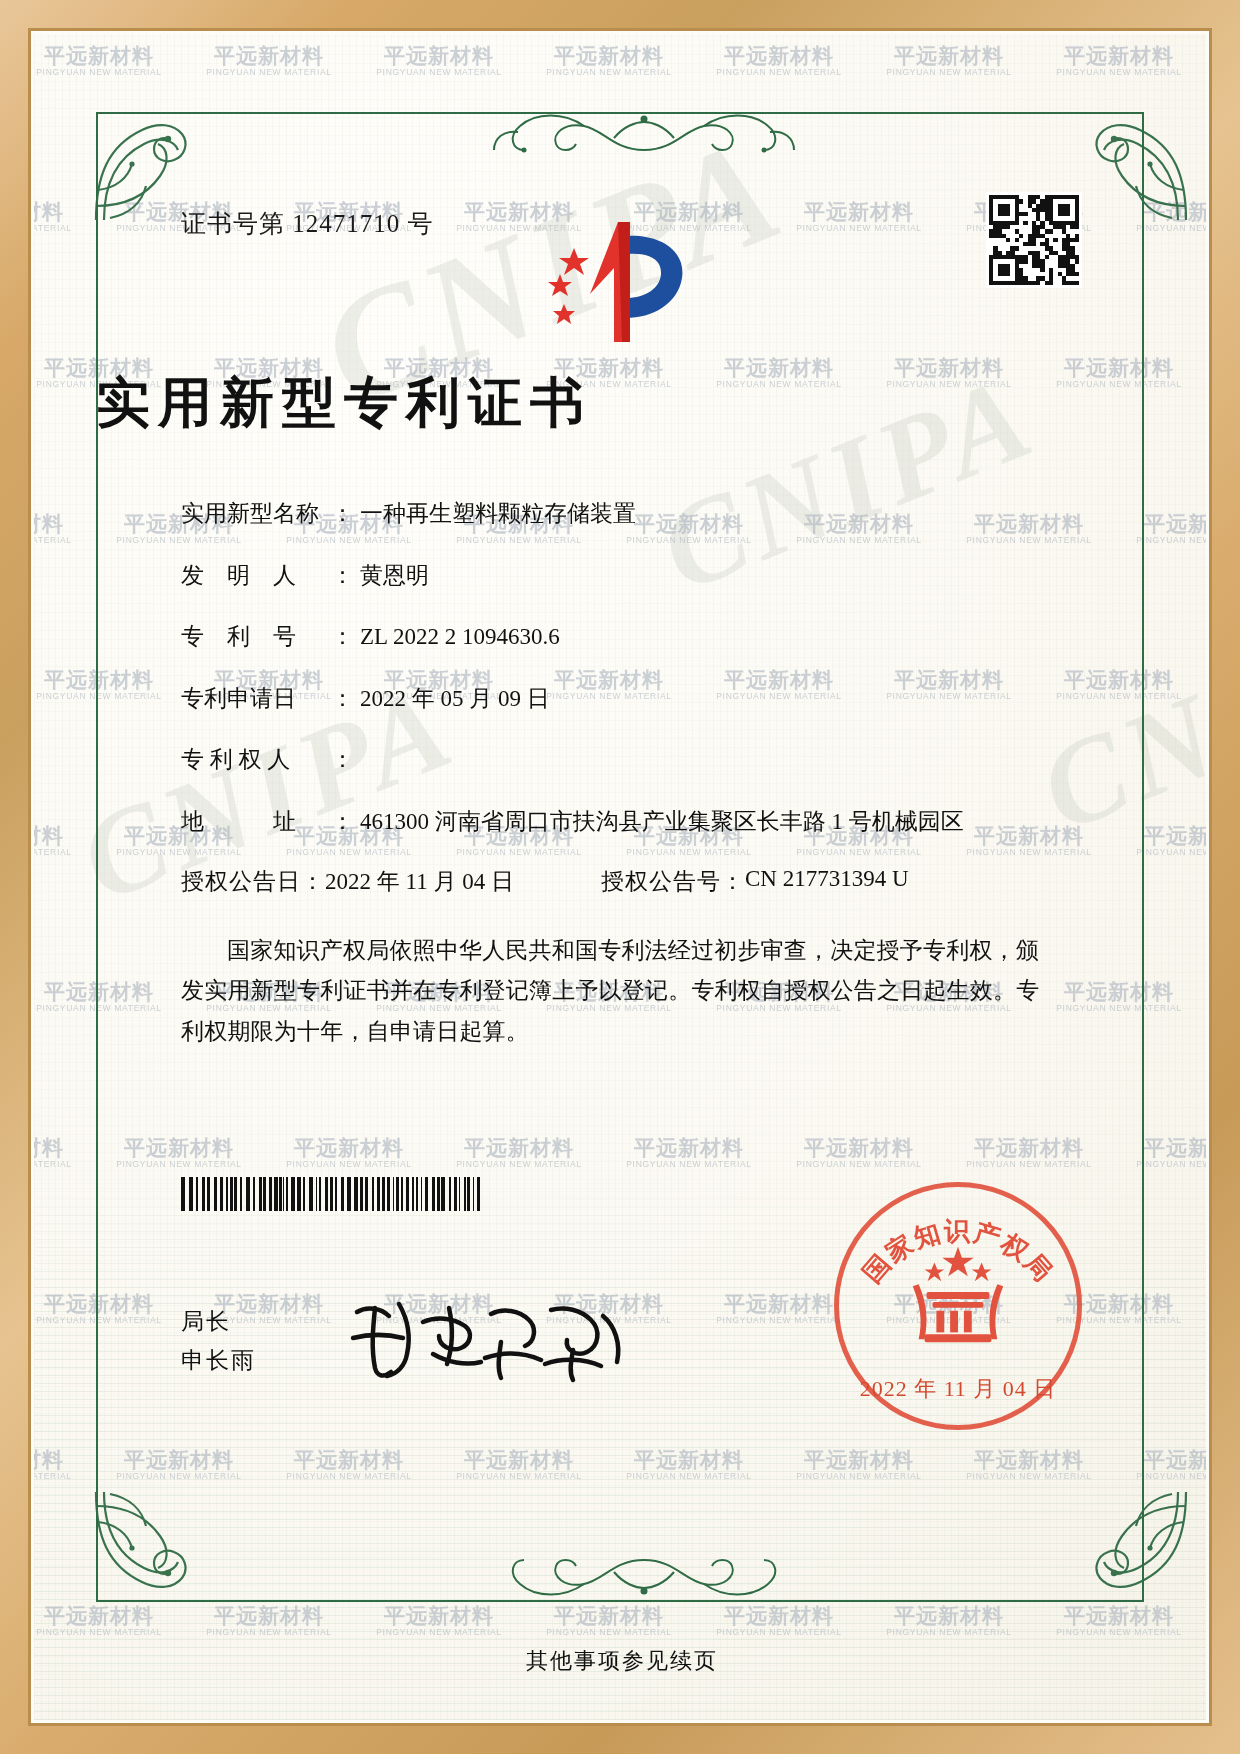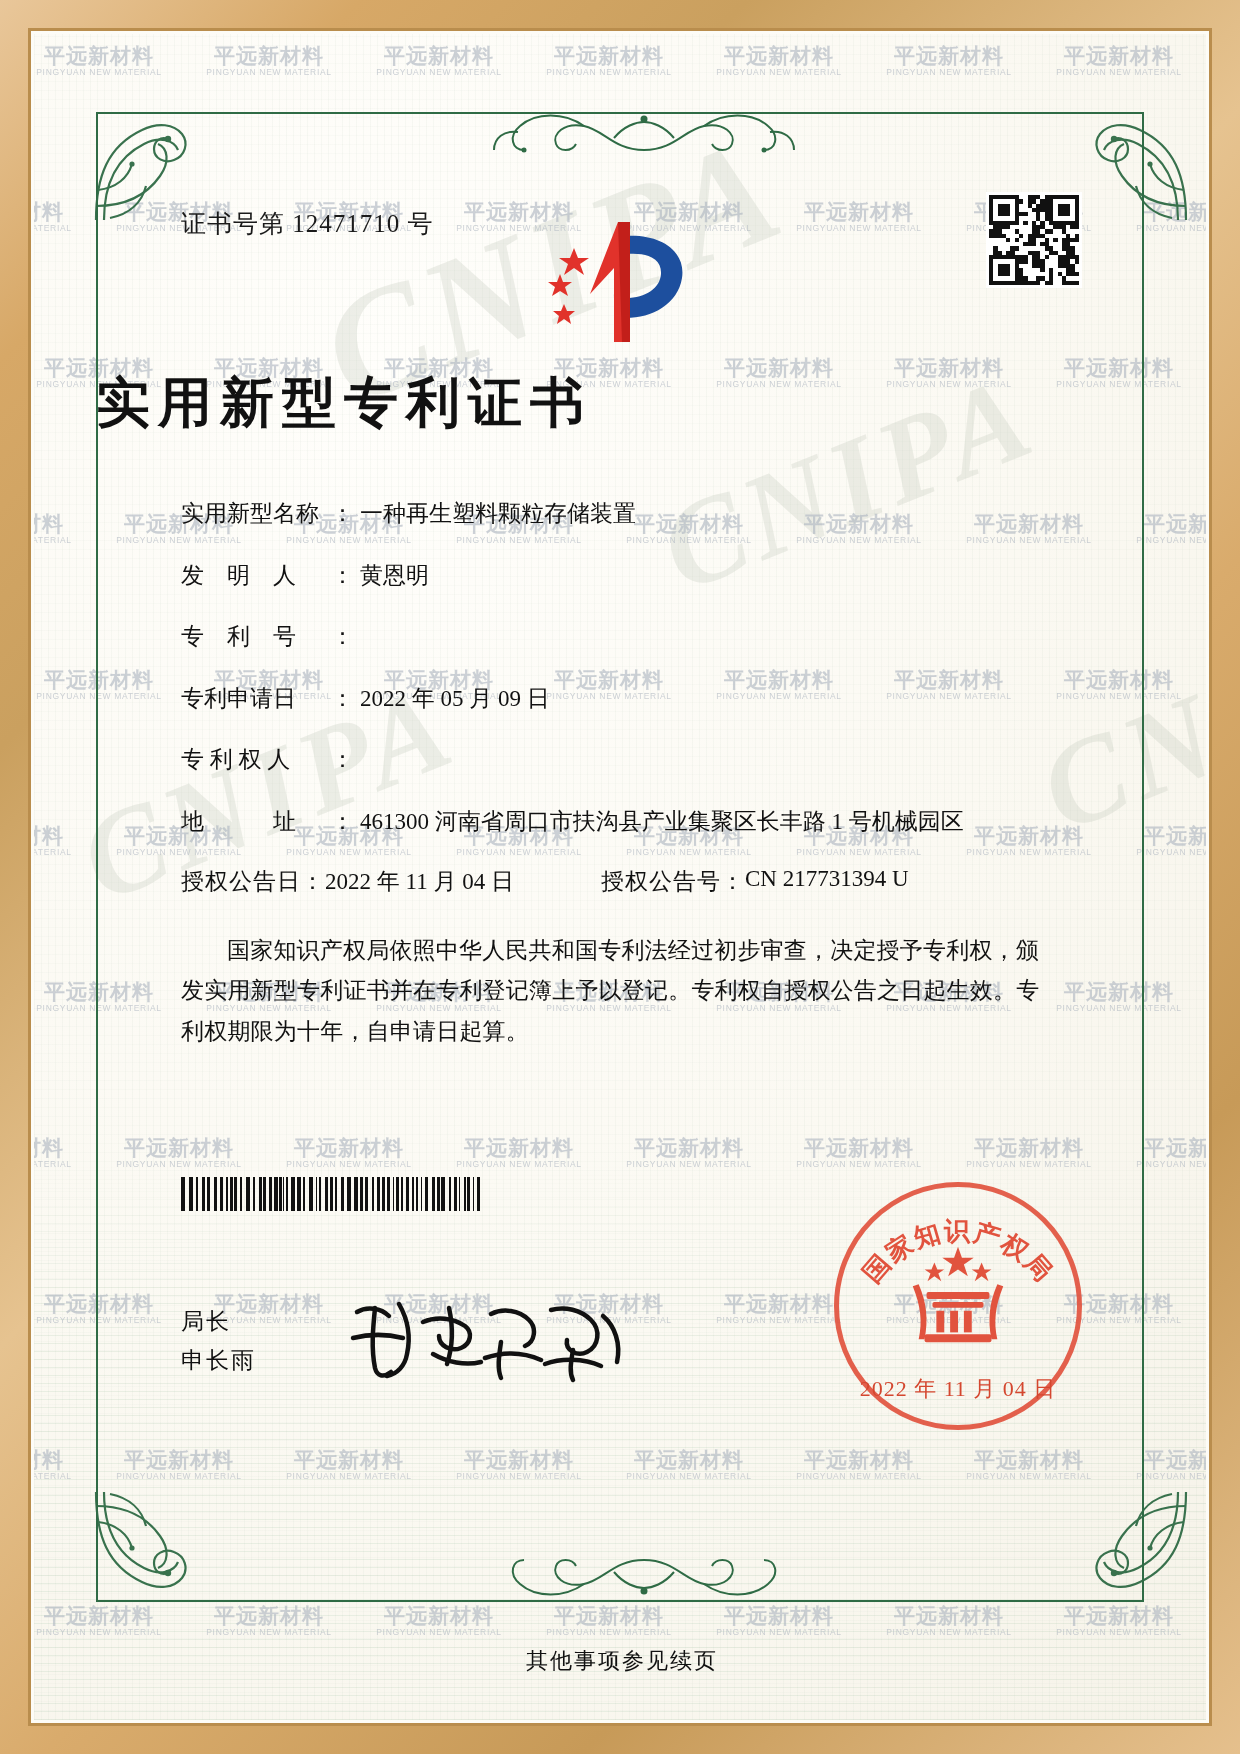--- a/index.html
+++ b/index.html
@@ -1256,20 +1256,21 @@
             <div class="field-value">一种再生塑料颗粒存储装置</div>
           </div>
           <div class="field-row">
             <div class="field-label">发　明　人</div>
             <div class="field-colon">：</div>
             <div class="field-value">黄恩明</div>
           </div>
           <div class="field-row">
             <div class="field-label">专　利　号</div>
             <div class="field-colon">：</div>
+            <div class="field-value">ZL 2022 2 1094630.6</div>
           </div>
           <div class="field-row">
             <div class="field-label">专利申请日</div>
             <div class="field-colon">：</div>
             <div class="field-value">2022 年 05 月 09 日</div>
           </div>
           <div class="field-row">
             <div class="field-label">专 利 权 人</div>
             <div class="field-colon">：</div>
           </div>

